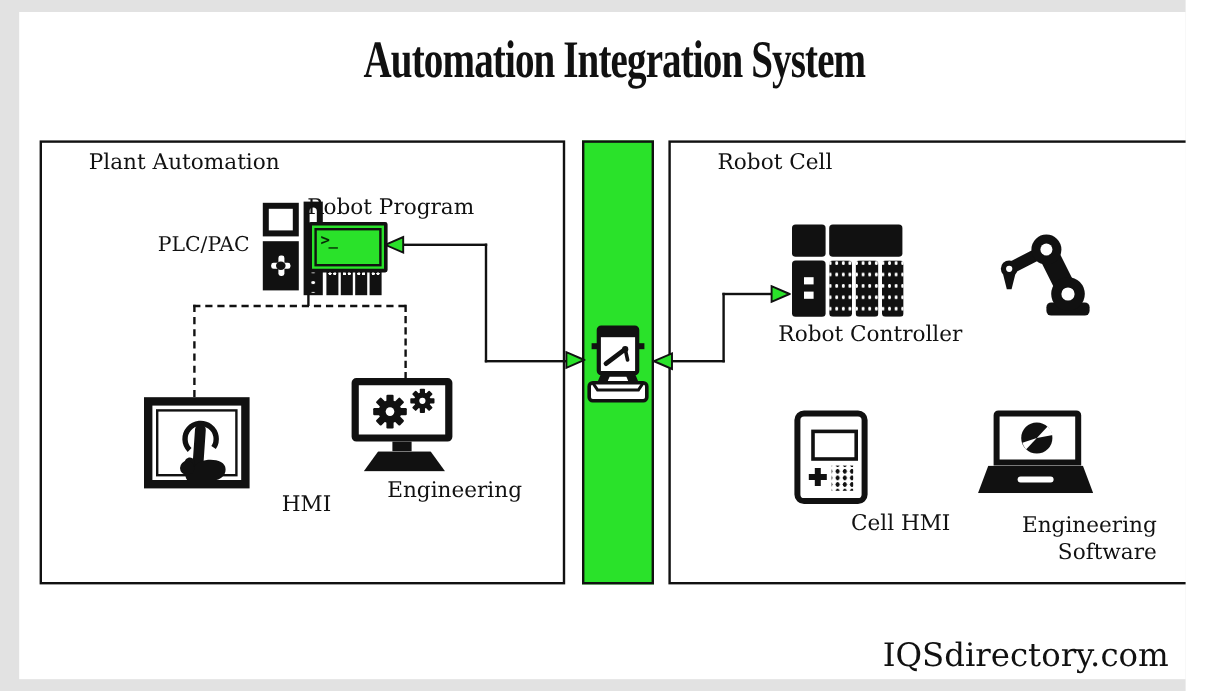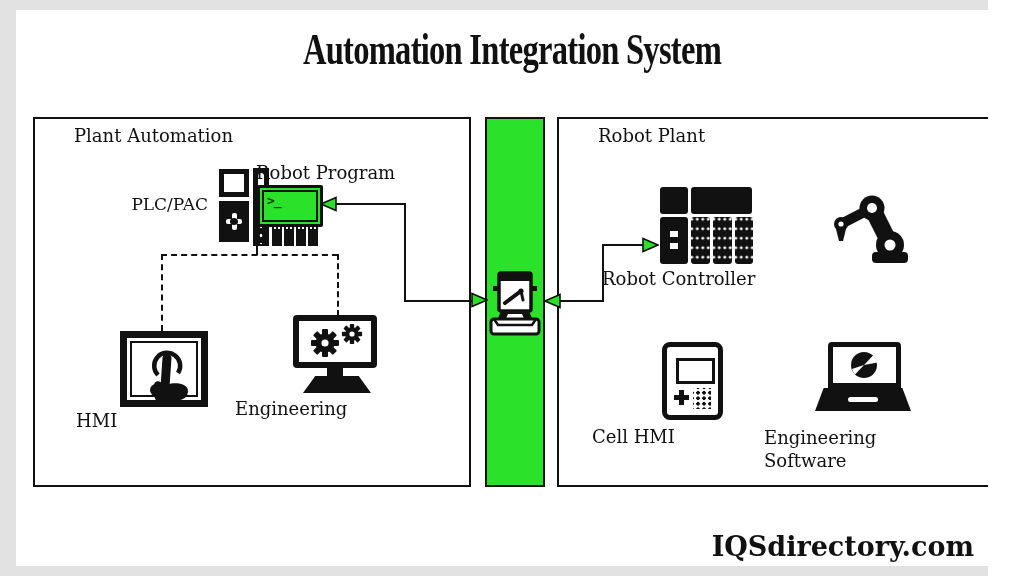--- a/index.html
+++ b/index.html
@@ -17,21 +17,21 @@
   }
   .panel{position:absolute;left:16px;top:10px;width:992px;height:556px;background:#ffffff;}
   .title{
     position:absolute;left:0;top:24px;width:1024px;margin:0;
     text-align:center;font-size:44px;font-weight:700;letter-spacing:-1px;
     transform:scaleX(0.74);transform-origin:512px 0;
     font-family:"Liberation Serif","DejaVu Serif",serif;
   }
   .big-box{position:absolute;border:2px solid var(--line-black);background:#fff;box-sizing:border-box;}
   .box-label{position:absolute;font-size:18px;white-space:nowrap;margin-left:33px;}
-  .lbl{position:absolute;font-size:18px;text-align:left;white-space:nowrap;}
+  .lbl{position:absolute;font-size:18px;text-align:right;white-space:nowrap;}
   .bus{
     position:absolute;left:485px;top:117px;width:60px;height:370px;
     background:var(--accent-green);border:2px solid var(--line-black);box-sizing:border-box;
   }
   
   .hline{position:absolute;height:2px;background:var(--line-black);}
   .vline{position:absolute;width:2px;background:var(--line-black);}
   .dash-h{position:absolute;border-top:2px dashed var(--line-black);height:0;}
   .dash-v{position:absolute;border-left:2px dashed var(--line-black);width:0;}
   .arrow{position:absolute;width:18px;height:16px;}
@@ -74,36 +74,36 @@
   .pend .pplus-v{position:absolute;left:12px;top:43px;width:5px;height:15px;background:var(--line-black);}
   .pend .pkeys{position:absolute;left:26px;top:41px;width:18px;height:21px;
     background-image:radial-gradient(circle,var(--line-black) 1.7px,rgba(0,0,0,0) 2px);
     background-size:6px 5.5px;background-position:2px 2px;}
   
   .lap-screen{position:absolute;left:828px;top:342px;width:73px;height:46px;border:5px solid var(--line-black);
     border-radius:4px 4px 0 0;background:#fff;box-sizing:border-box;}
   .lap-base{position:absolute;left:815px;top:388px;width:96px;height:23px;background:var(--line-black);
     clip-path:polygon(9% 0,91% 0,100% 100%,0 100%);}
   .lap-base .slot{position:absolute;left:33px;top:9px;width:30px;height:5px;background:#fff;border-radius:3px;}
-  .watermark{position:absolute;right:14px;top:531px;font-size:27px;font-weight:bold;}
+  .watermark{position:absolute;right:14px;top:531px;font-size:27px;}
   svg{display:block;}
 </style>
 </head>
 <body>
 
 <div class="stage">
   <div class="panel"></div>
 
   <h1 class="title">Automation Integration System</h1>
 
   <div class="big-box" style="left:33px;top:117px;width:438px;height:370px;"></div>
   <div class="box-label" style="left:41px;top:125px;">Plant Automation</div>
 
   <div class="big-box" style="left:557px;top:117px;width:453px;height:370px;"></div>
-  <div class="box-label" style="left:565px;top:125px;">Robot Plant</div>
+  <div class="box-label" style="left:565px;top:125px;">Robot Cell</div>
 
   <div class="bus"></div>
 
   <svg class="machine" style="position:absolute;left:488px;top:266px;z-index:3;" width="54" height="70" viewBox="0 0 54 70">
     <rect x="5" y="20" width="7" height="5" fill="#111"></rect>
     <rect x="42" y="20" width="7" height="5" fill="#111"></rect>
     <rect x="11" y="7" width="32" height="38" rx="2" fill="#fff" stroke="#111" stroke-width="3.5"></rect>
     <rect x="11" y="7" width="32" height="8" fill="#111"></rect>
     <path d="M17 37 L33 25" stroke="#111" stroke-width="4" stroke-linecap="round"></path>
     <path d="M33 25 L35 34" stroke="#111" stroke-width="3" stroke-linecap="round"></path>

